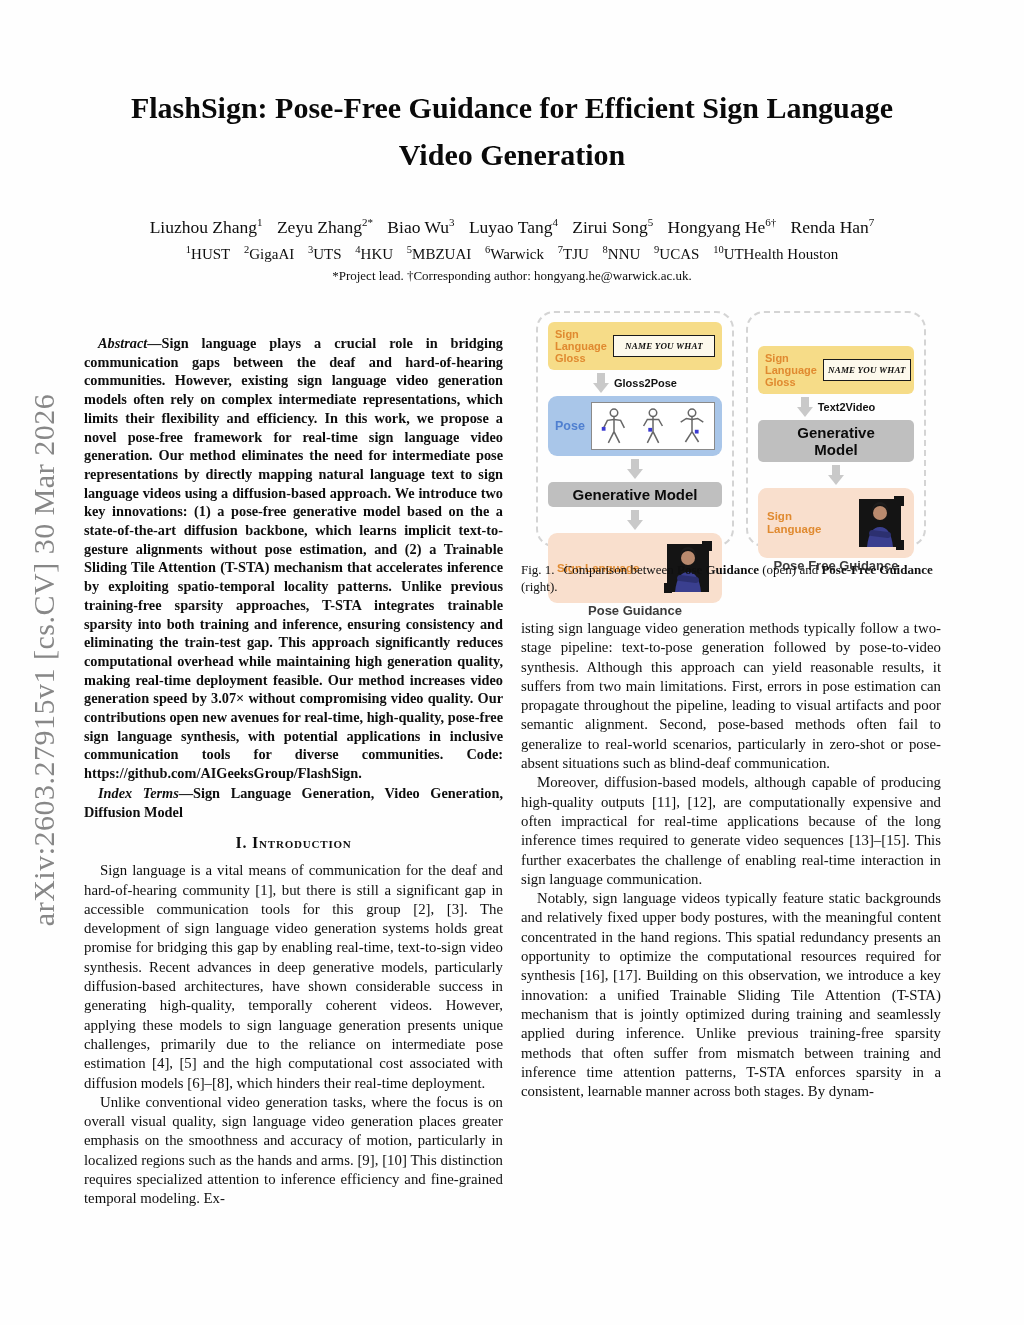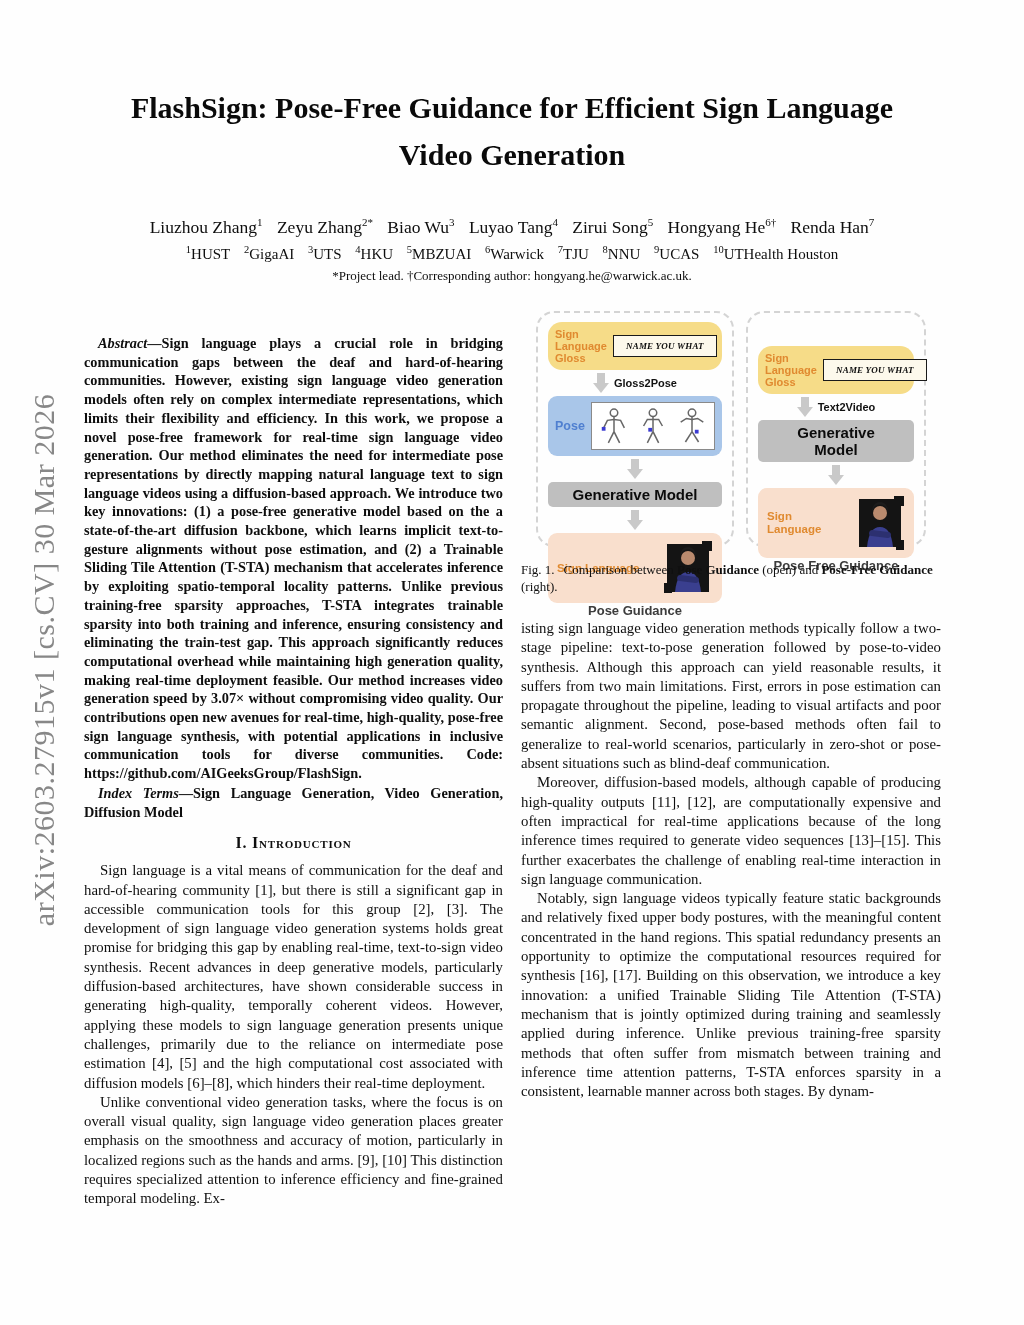--- a/index.html
+++ b/index.html
@@ -63,31 +63,31 @@
     border:2px dashed #d4d4d4; border-radius:18px;
     height:236px; padding:9px 10px;
     display:flex; flex-direction:column; align-items:center;
     background:#fefefe;
   }
   .panel-left  { width:198px; }
   .panel-right { width:180px; }
   .sans { font-family:"Liberation Sans","DejaVu Sans",sans-serif; }
 
   .gloss-box {
-    background:var(--gloss_box,#f6dc88); border-radius:14px;
+    background:var(--gloss_box,#f6dc88); border-radius:6px;
     padding:6px 7px; display:flex; align-items:center; gap:6px; width:100%;
   }
   .gloss-label {
     color:var(--gloss_text,#e08a30); font-weight:bold; font-size:11px; line-height:12px;
     width:52px; flex:none;
   }
   .gloss-text {
     background:#fdf9ec; border:1.5px solid #1a1a1a;
     font-style:italic; font-weight:bold; font-size:9px; letter-spacing:0.2px;
-    padding:5px 12px; text-align:center; flex:1; white-space:nowrap;
+    padding:5px 4px; text-align:center; flex:1; white-space:nowrap;
   }
   .arrow-row { display:flex; align-items:center; gap:5px; margin:3px 0; height:24px; }
   .arrow-label { font-weight:bold; font-size:11px; color:#111; }
 
   .pose-box {
     background:var(--pose_box,#a9c6e9); border-radius:9px;
     padding:6px 7px; display:flex; align-items:center; gap:6px; width:100%;
   }
   .pose-label { color:var(--pose_text,#4f7fd0); font-weight:bold; font-size:12.5px; flex:none; }
   .pose-frame {

